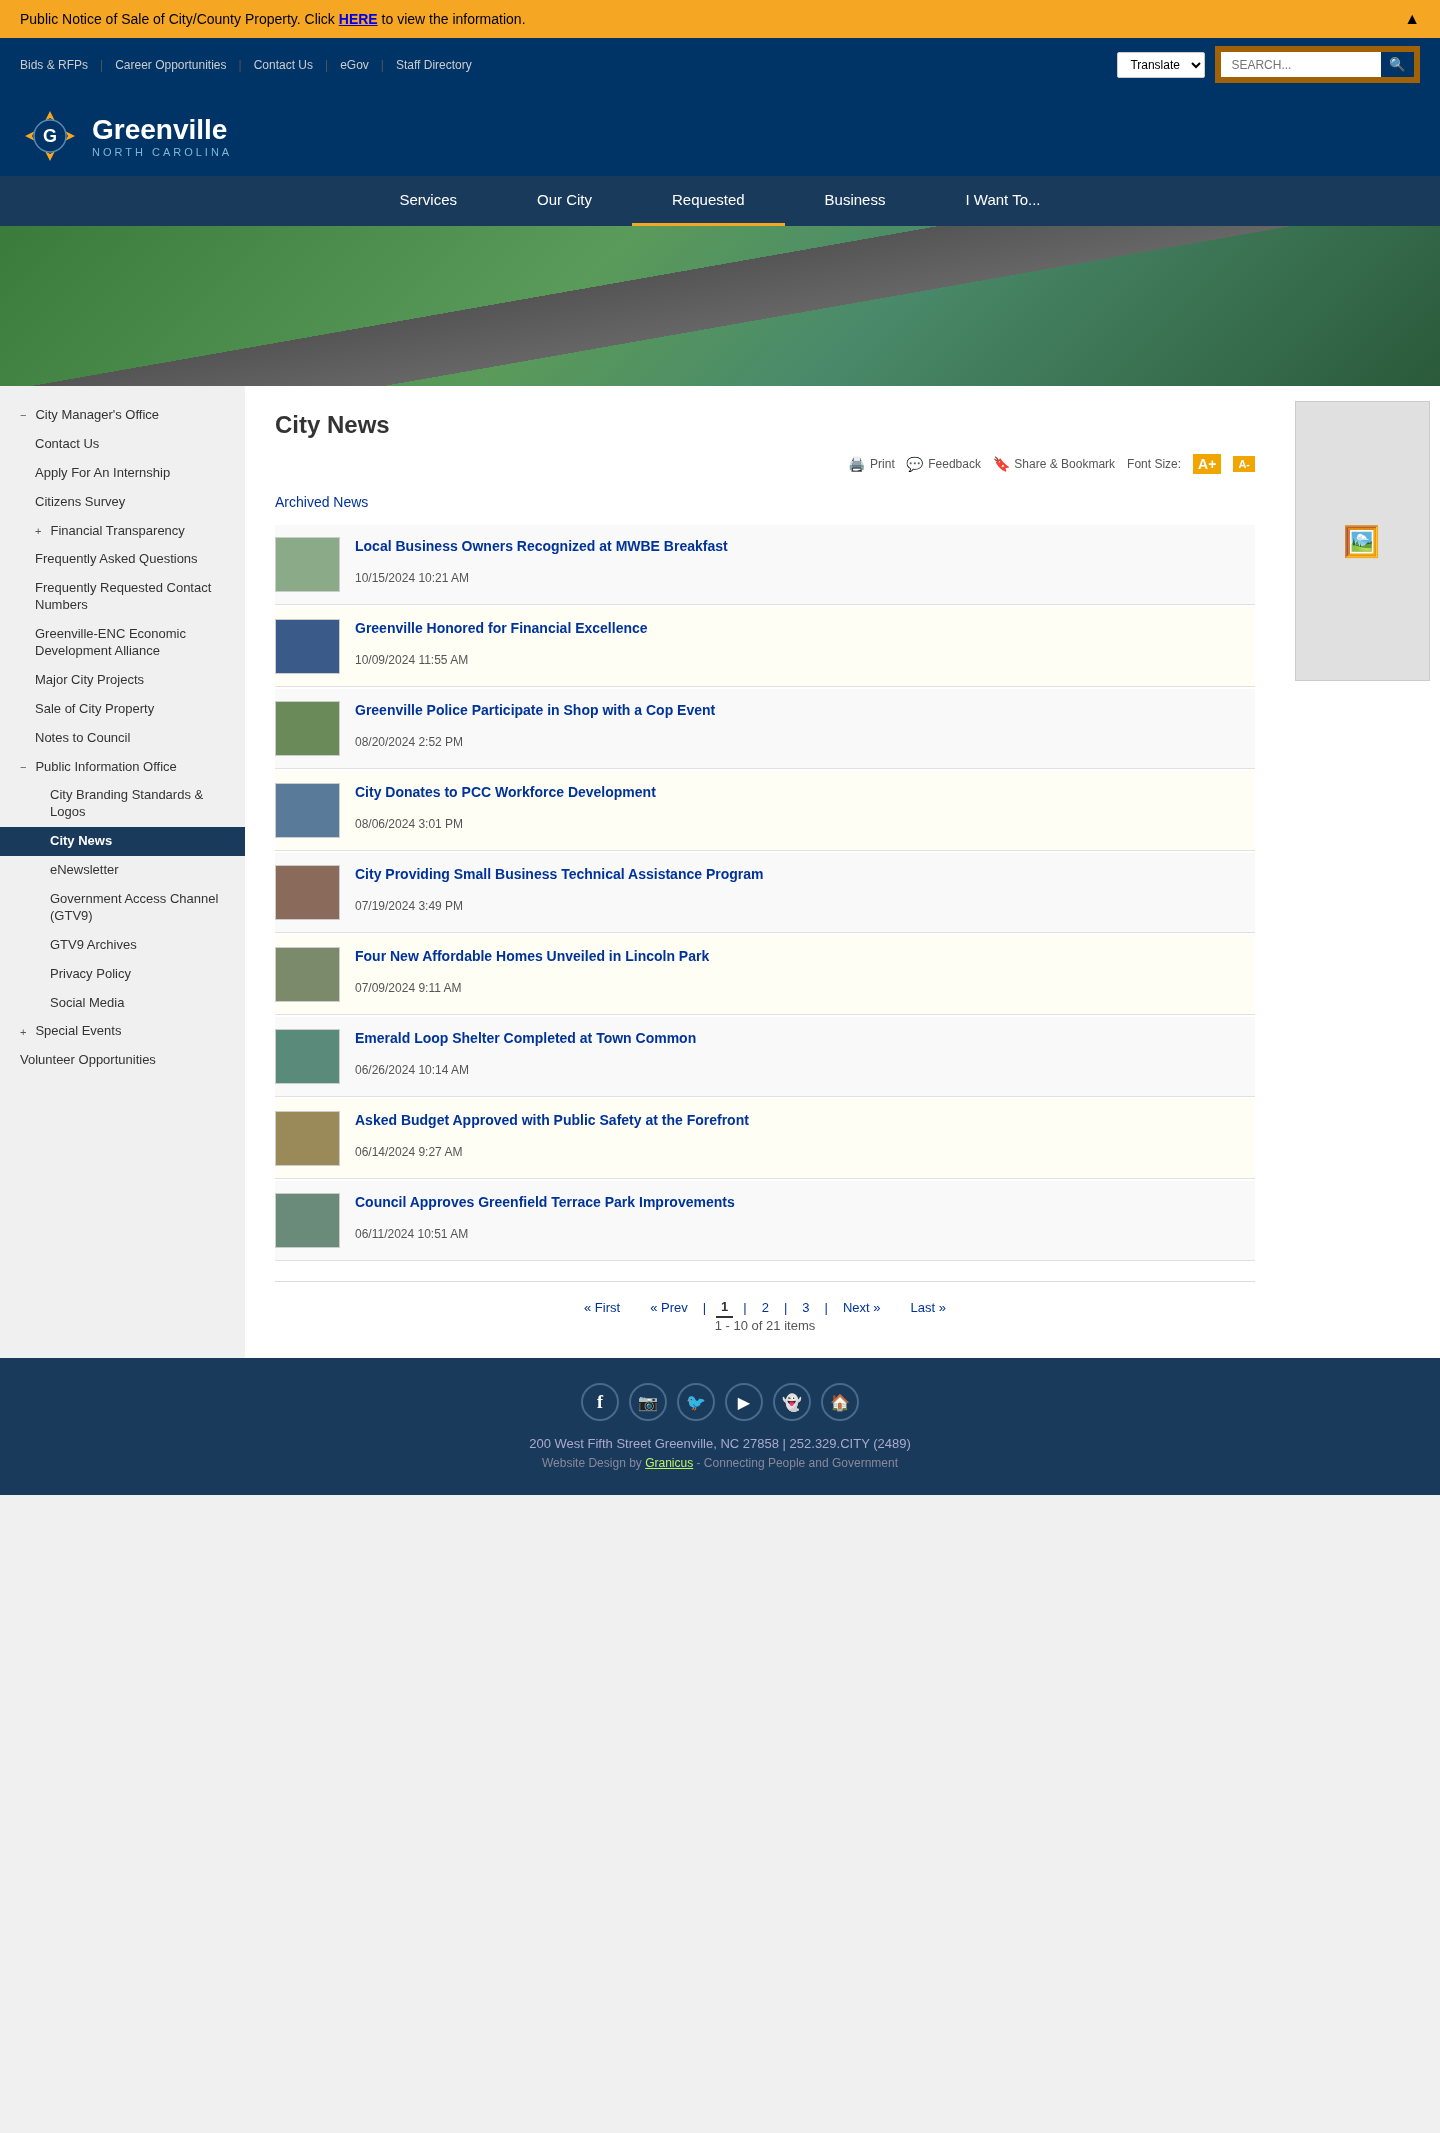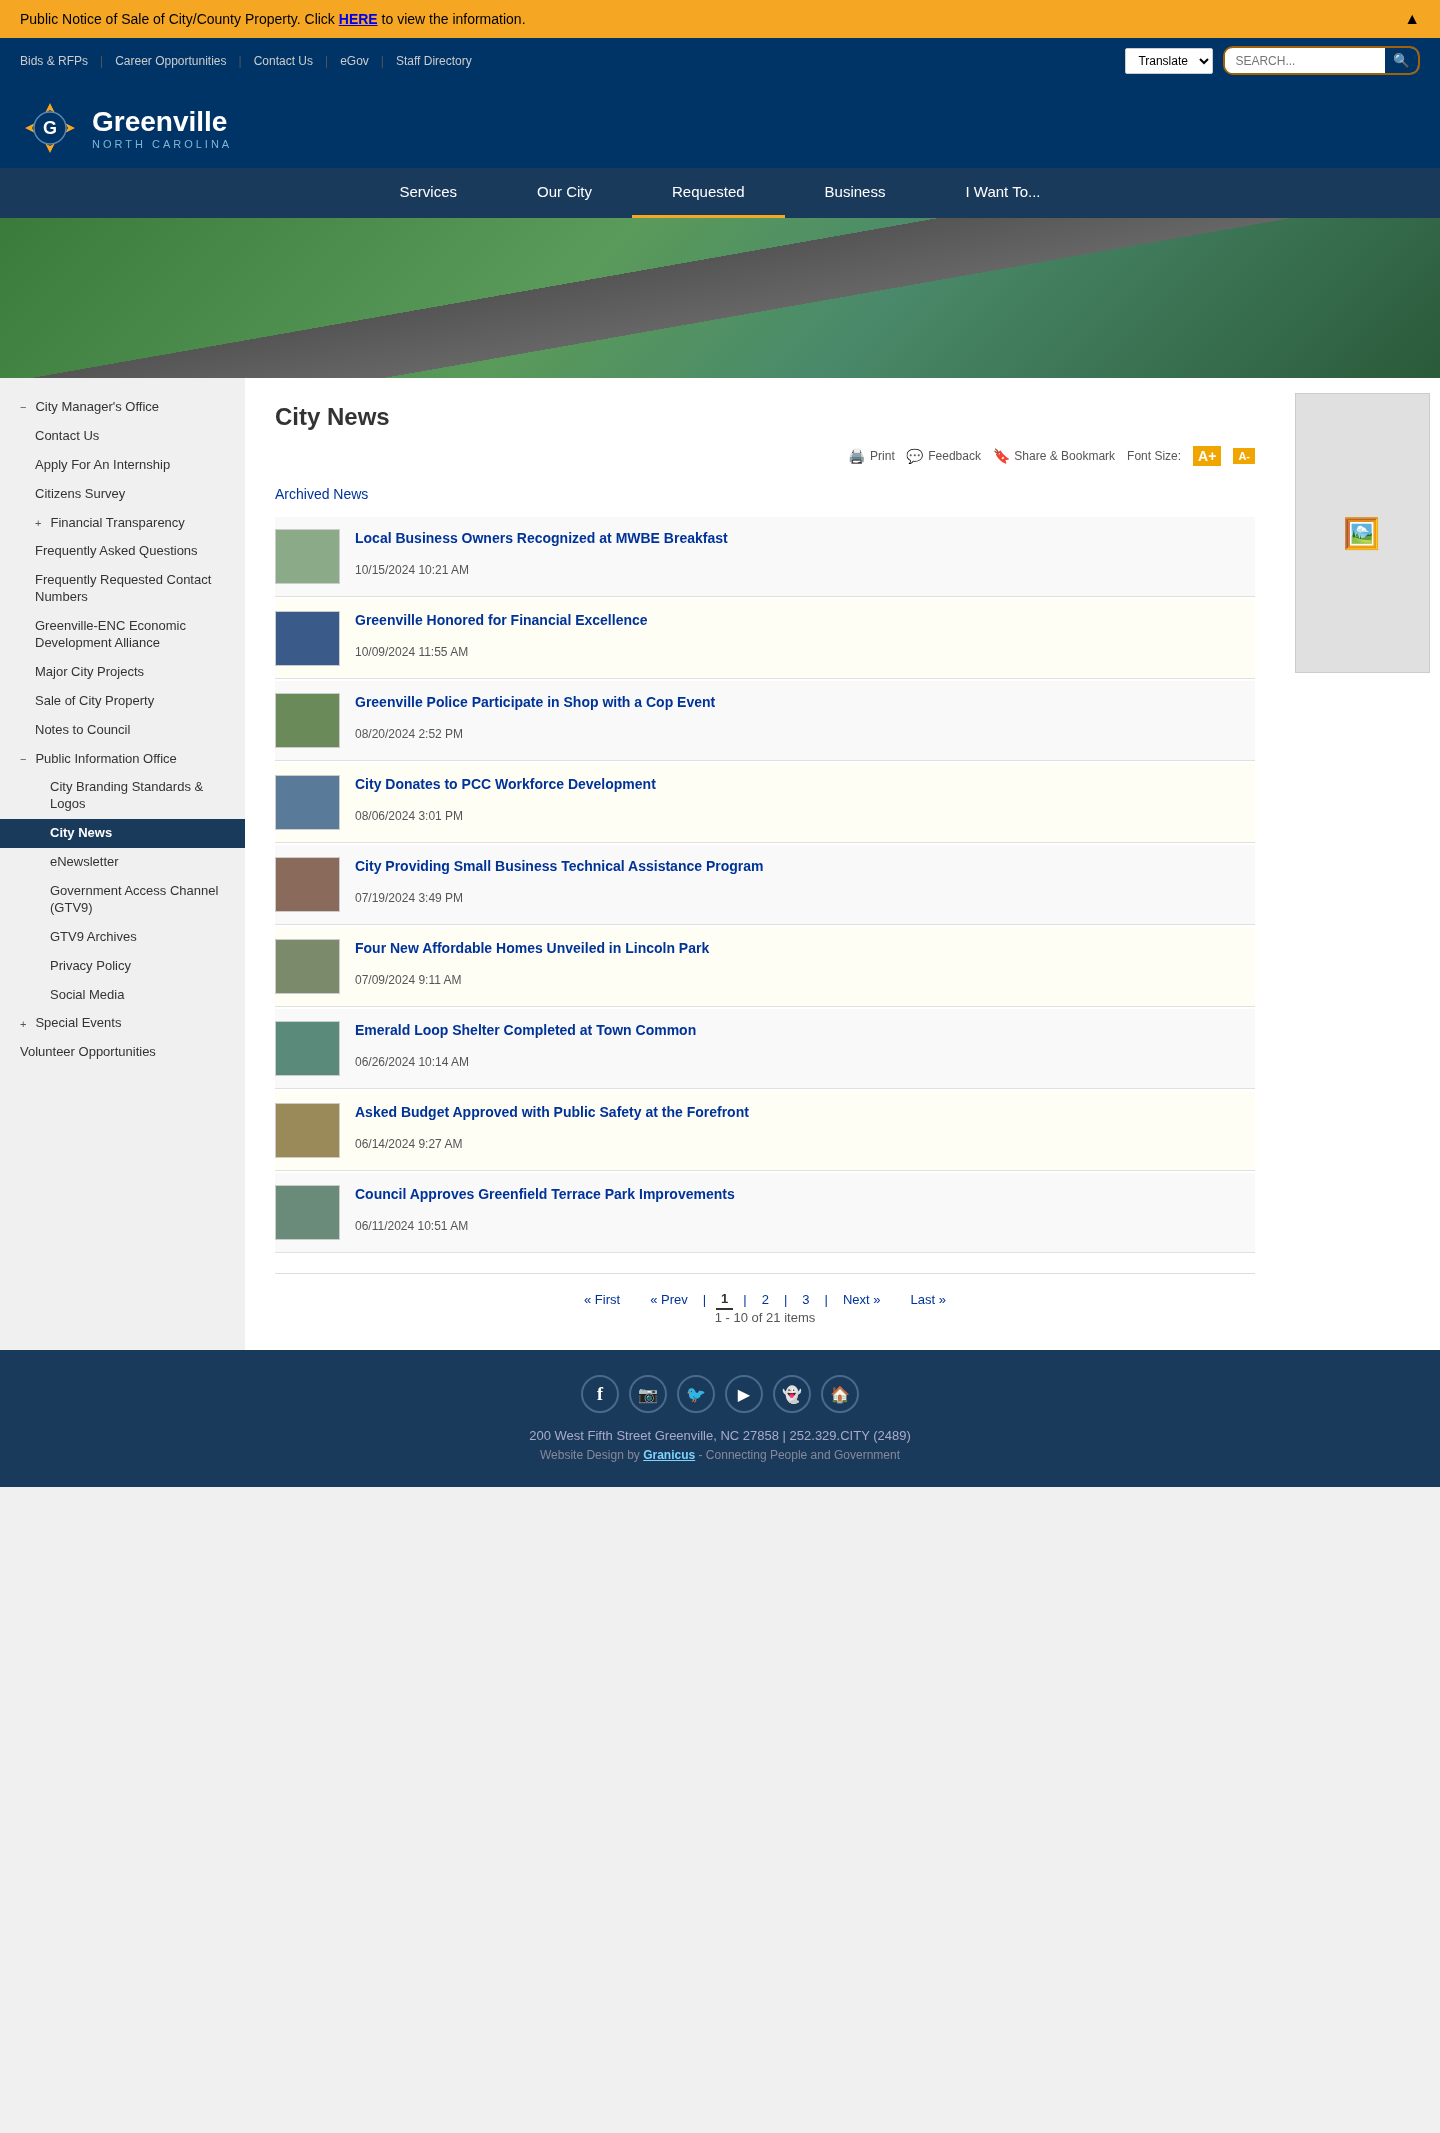--- a/index.html
+++ b/index.html
@@ -39,22 +39,22 @@
       padding: 4px 8px;
       border: 1px solid #ccc;
       background: white;
       font-size: 12px;
       border-radius: 2px;
     }
     .search-bar {
       display: flex;
       align-items: center;
       background: white;
-      border: 2px solid #a16207;
-      border-radius: 10px;
+      border: 6px solid #a16207;
+      border-radius: 0;
       overflow: hidden;
     }
     .search-bar input {
       border: none;
       outline: none;
       padding: 5px 10px;
       font-size: 12px;
       width: 160px;
       color: #999;
     }
@@ -327,21 +327,21 @@
     }
     .footer-address {
       color: #aac;
       font-size: 13px;
       margin-bottom: 5px;
     }
     .footer-credit {
       color: #889;
       font-size: 12px;
     }
-    .footer-credit a { color: #7dd3fc; font-weight: bold; }
+    .footer-credit a { color: #bef264; }
   </style>
 </head>
 <body>
 
 <div class="alert-banner">
   <span>
     <span>Public Notice of Sale of City/County Property. Click </span><a href="#">HERE</a><span> to view the information.</span>
   </span>
   <span style="cursor:pointer; font-size:16px;">▲</span>
 </div>

